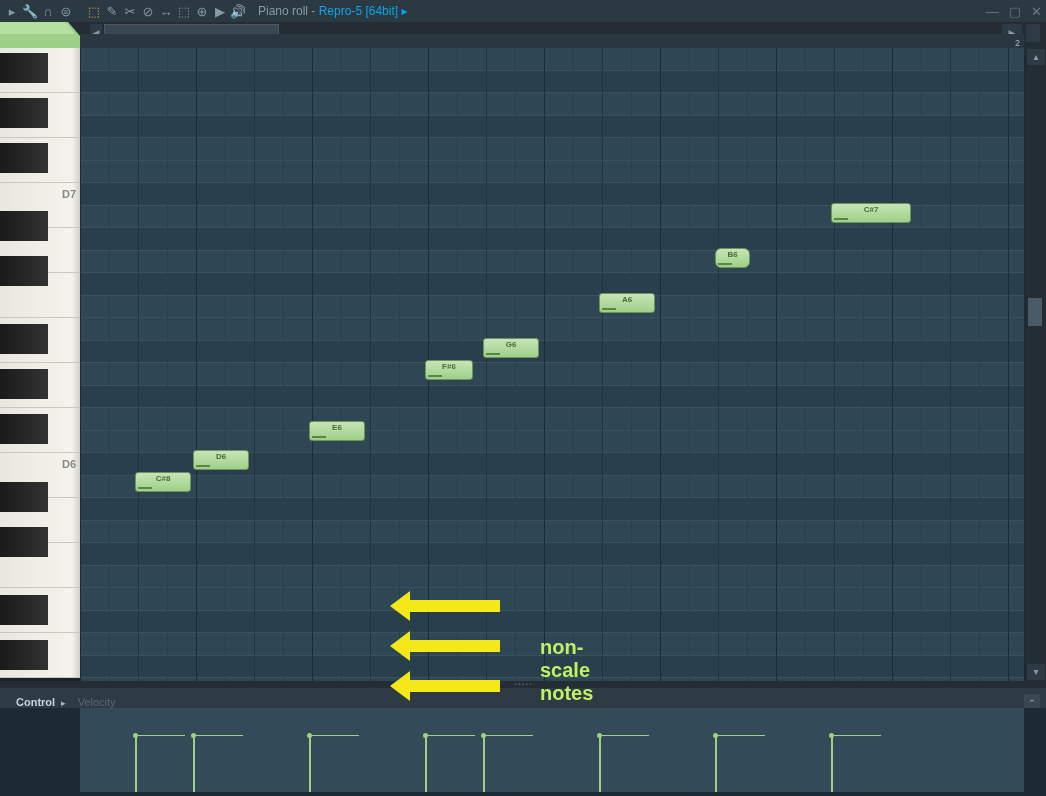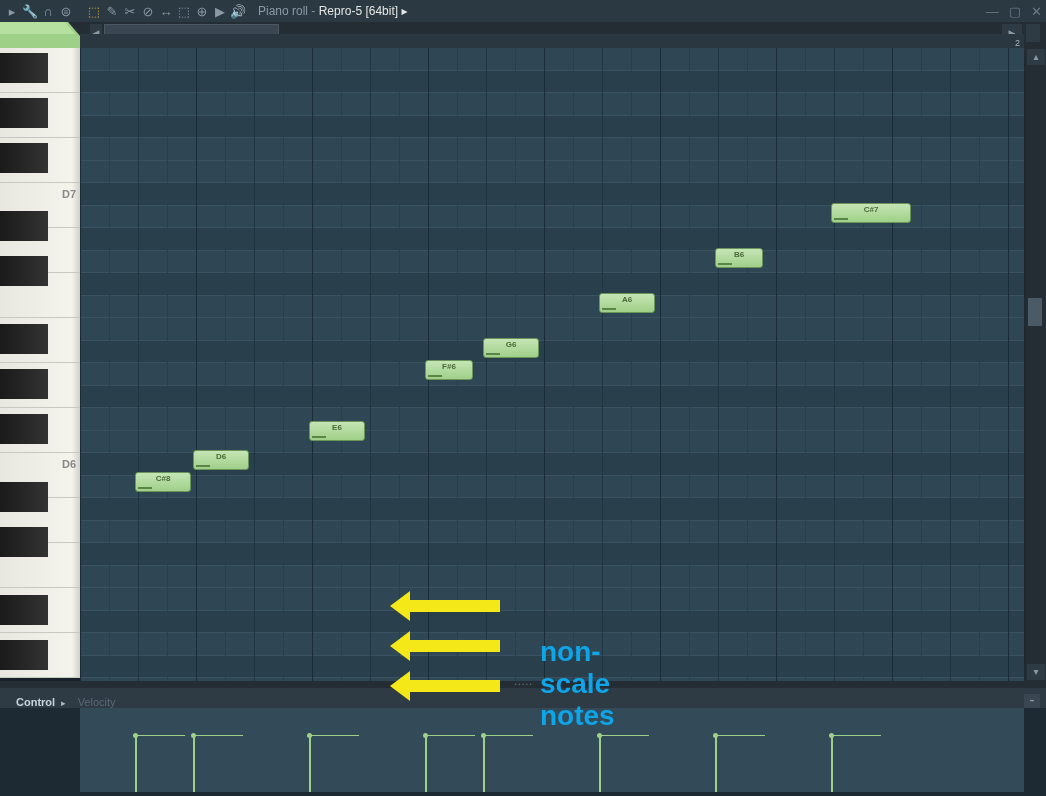--- a/index.html
+++ b/index.html
@@ -3,21 +3,21 @@
 <meta charset="utf-8">
 <style>
 * { margin: 0; padding: 0; box-sizing: border-box; font-family: Arial, sans-serif; }
 body { background: #1e2a33; width: 1046px; height: 796px; overflow: hidden; }
 
 .title-bar { height: 22px; background: #2a3942; display: flex; align-items: center; padding: 0 4px; gap: 4px; }
 .title-icons { display: flex; gap: 2px; align-items: center; }
 .title-icons span { color: #8a9aa5; font-size: 13px; width: 16px; text-align: center; cursor: pointer; }
 .title-icons .active { color: #d4a044; }
 .title-text { color: #8a9aa5; font-size: 12px; margin-left: 8px; }
-.title-text .dim { color: #e5e5e5; }
+.title-text .dim { color: #0ea5e9; }
 .win-controls { margin-left: auto; display: flex; gap: 10px; color: #6a7a85; font-size: 13px; }
 .win-controls span { cursor: pointer; }
 
 .top-strip { height: 34px; background: #242d34; display: flex; position: relative; }
 .tab-corner { width: 80px; height: 34px; position: relative; }
 .tab-corner svg { position: absolute; left: 0; top: 0; }
 .overview { flex: 1; height: 22px; margin-top: 0; display: flex; align-items: center; padding-left: 10px; }
 .ov-nav { width: 12px; height: 18px; background: #2e3a44; color: #8a9aa5; font-size: 9px; display: flex; align-items: center; justify-content: center; margin-right: 2px; cursor: pointer; }
 .ov-box { width: 175px; height: 18px; background: #3a4752; border: 1px solid #4a5862; position: relative; }
 .ov-dots { position: absolute; left: 10px; top: 7px; color: #aabbc5; font-size: 7px; letter-spacing: 2px; }
@@ -58,21 +58,21 @@
 .vel-label { color: #5a6a75; font-size: 11px; margin-left: 6px; }
 .control-minus { margin-left: auto; width: 16px; height: 14px; background: #3a4752; color: #8a9aa5; text-align: center; line-height: 12px; margin-right: 6px; cursor: pointer; }
 
 .velocity-area { position: absolute; left: 80px; right: 22px; top: 708px; height: 84px; background: #334a58; }
 .vel-bar { position: absolute; bottom: 0; width: 2px; background: #9fd088; }
 .vel-bar::before { content: ''; position: absolute; top: -3px; left: -2px; width: 5px; height: 5px; border-radius: 50%; background: #9fd088; }
 .vel-tail { position: absolute; width: 50px; height: 1px; background: #9fd088; }
 
 .annotation { position: absolute; z-index: 50; pointer-events: none; }
 .arrow-svg { position: absolute; }
-.anno-text { position: absolute; color: #0ea5e9; font-size: 28px; font-weight: bold; }
+.anno-text { position: absolute; color: #bef264; font-size: 20px; font-weight: bold; }
 </style>
 </head>
 <body>
 
 <div class="title-bar">
   <div class="title-icons">
     <span>▸</span>
     <span>🔧</span>
     <span>∩</span>
     <span>⊜</span>
@@ -214,21 +214,21 @@
       <div class="grid-vline" style="left: 841px;"></div>
       <div class="grid-vline strong" style="left: 870px;"></div>
       <div class="grid-vline" style="left: 899px;"></div>
       <div class="grid-vline bar" style="left: 928px;"></div>
       <div class="note" style="left: 55px; top: 424px; width: 56px;">C#8</div>
       <div class="note" style="left: 113px; top: 402px; width: 56px;">D6</div>
       <div class="note" style="left: 229px; top: 357px; width: 56px; margin-top: 16px;">E6</div>
       <div class="note" style="left: 345px; top: 312px; width: 48px;">F#6</div>
       <div class="note" style="left: 403px; top: 290px; width: 56px;">G6</div>
       <div class="note" style="left: 519px; top: 245px; width: 56px;">A6</div>
-      <div class="note" style="left: 635px; top: 200px; width: 48px;">B6</div>
+      <div class="note" style="left: 635px; top: 200px; width: 35px; border-radius: 6px;">B6</div>
       <div class="note" style="left: 751px; top: 155px; width: 80px;">C#7</div>
     </div>
 </div>
 
 <div class="scroll-v">
   <div class="scroll-up">▴</div>
   <div class="scroll-thumb"></div>
   <div class="scroll-dn">▾</div>
 </div>
 

